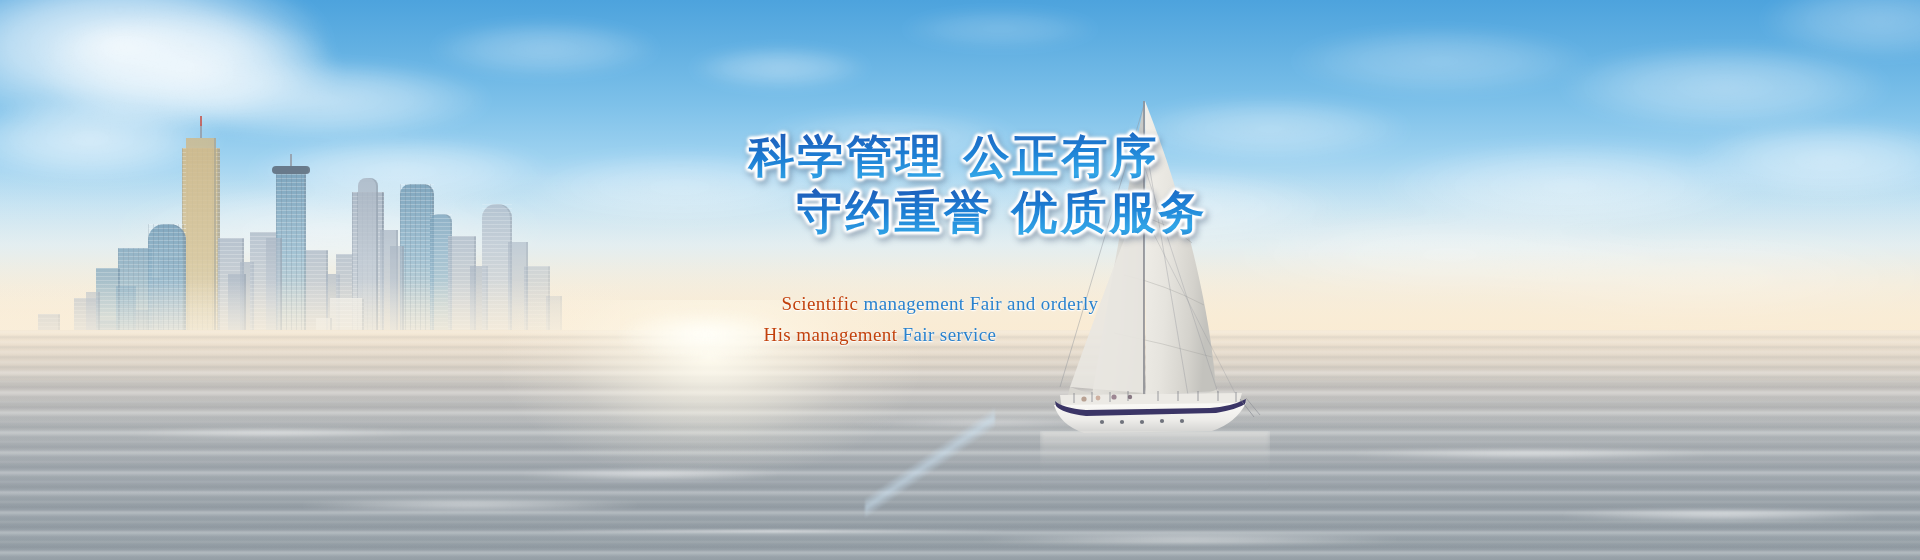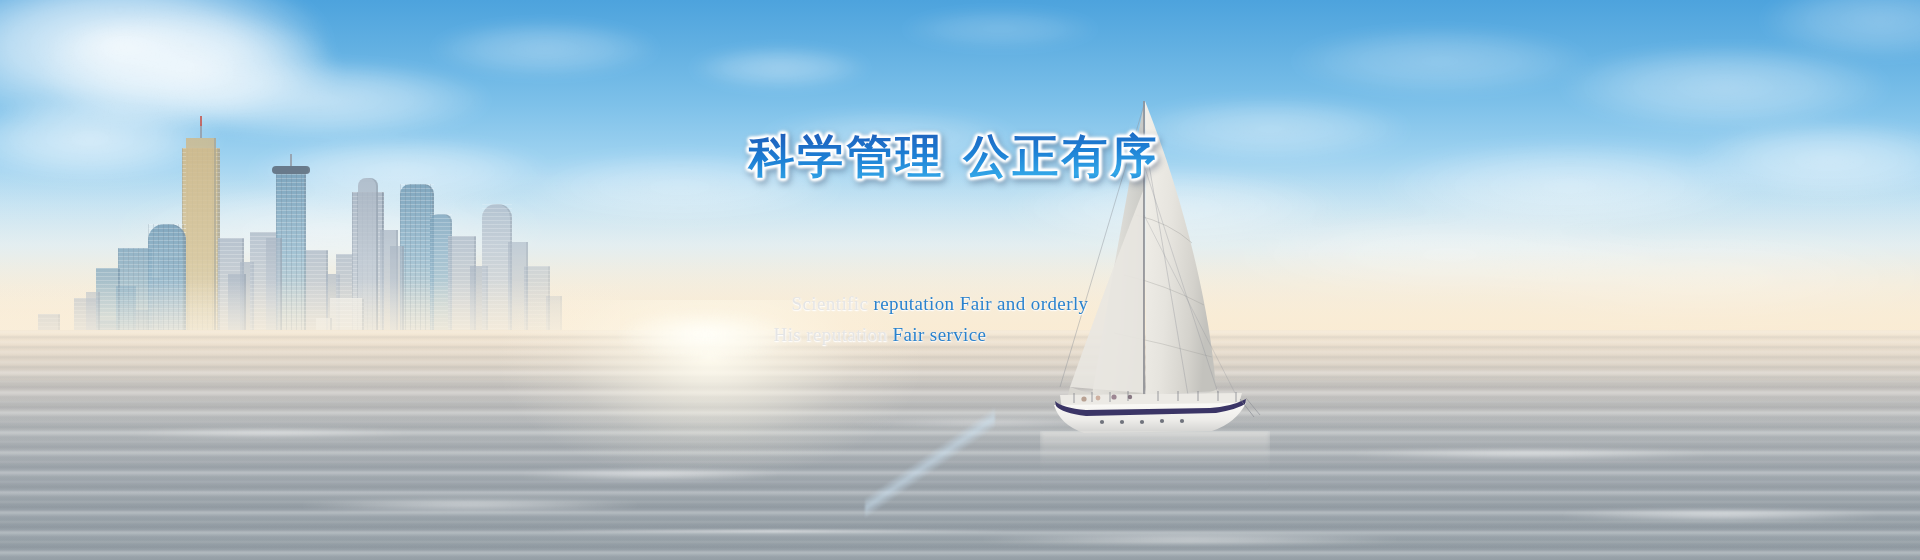--- a/index.html
+++ b/index.html
@@ -187,21 +187,21 @@
     pointer-events:none;
   }
   .sub-line {
     font-family:"Liberation Serif", serif;
     font-size:19px;
     line-height:31px;
     letter-spacing:.4px;
     white-space:nowrap;
     text-shadow:0 1px 1px rgba(255,255,255,.95), 1px 1px 2px rgba(255,255,255,.7);
   }
-  .sub-line .a { color:#e5e5e5; }
+  .sub-line .a { color:#c2410c; }
   .sub-line .b { color:#2a82cd; }
   .sub-line.s1 { margin-left:-40px; }
   .sub-line.s2 { margin-left:-160px; }
 </style>
 </head>
 <body>
 
 <div id="banner">
 
   <div class="sky"></div>
@@ -442,24 +442,25 @@
     
     <div style="position:absolute; left:0; top:336px; width:230px; height:70px;
                 background:linear-gradient(to bottom, rgba(242,240,235,.55), rgba(190,192,192,.12), rgba(255,255,255,0));
                 filter:blur(2.5px);
                 -webkit-mask-image:linear-gradient(to bottom, rgba(0,0,0,1), rgba(0,0,0,0));
                         mask-image:linear-gradient(to bottom, rgba(0,0,0,1), rgba(0,0,0,0));"></div>
   </div>
 
   <div class="headline">
     <div class="hl-line l1">科学管理  公正有序</div>
+    <div class="hl-line l2">守约重誉  优质服务</div>
   </div>
 
   <div class="sub">
     <div class="sub-line s1">
-      <span class="a">Scientific </span><span class="b">reputation Fair and orderly</span>
+      <span class="a">Scientific </span><span class="b">management Fair and orderly</span>
     </div>
     <div class="sub-line s2">
-      <span class="a">His reputation </span><span class="b">Fair service</span>
+      <span class="a">His management </span><span class="b">Fair service</span>
     </div>
   </div>
 
 </div>
 
 </body></html>

